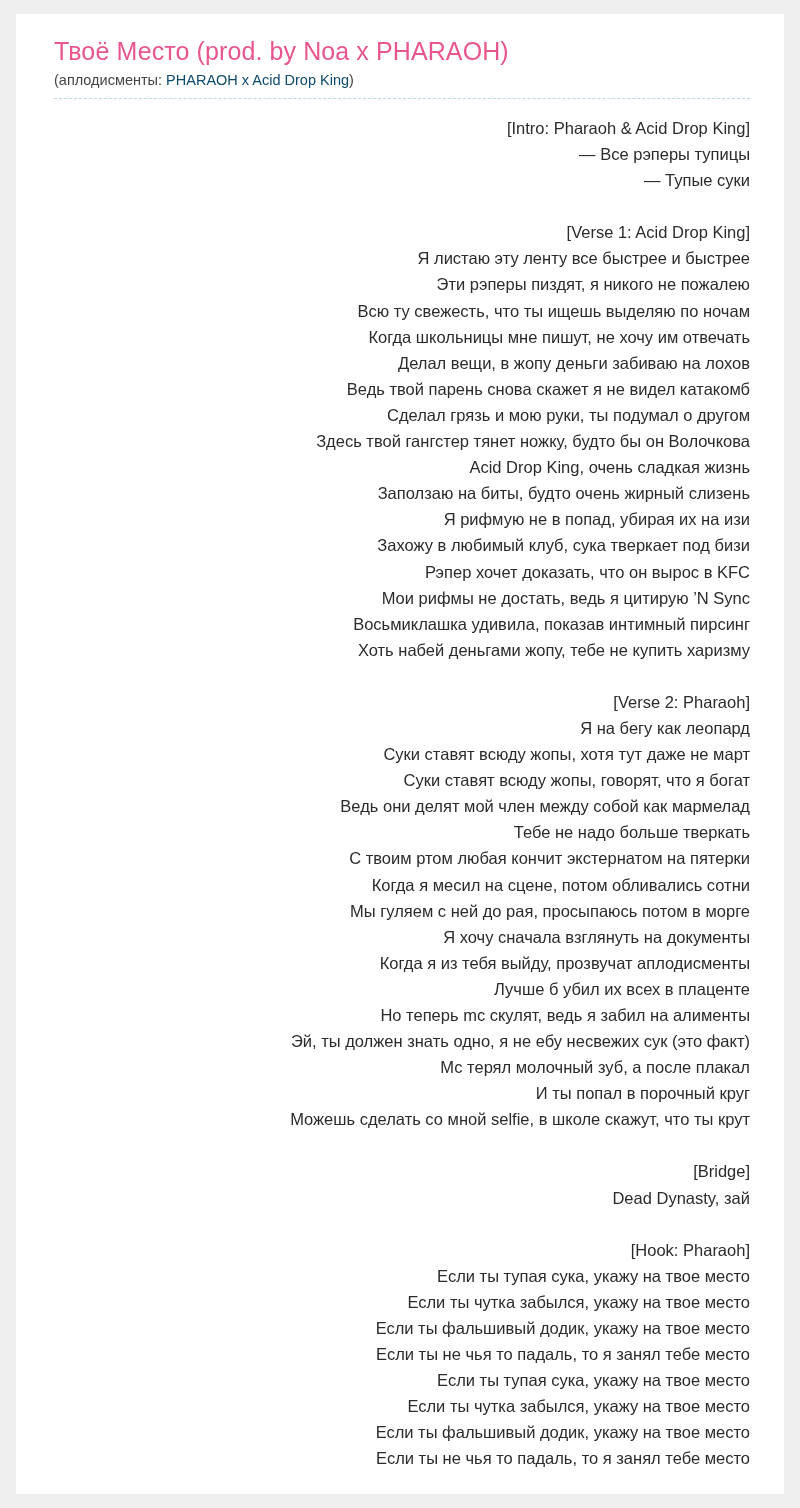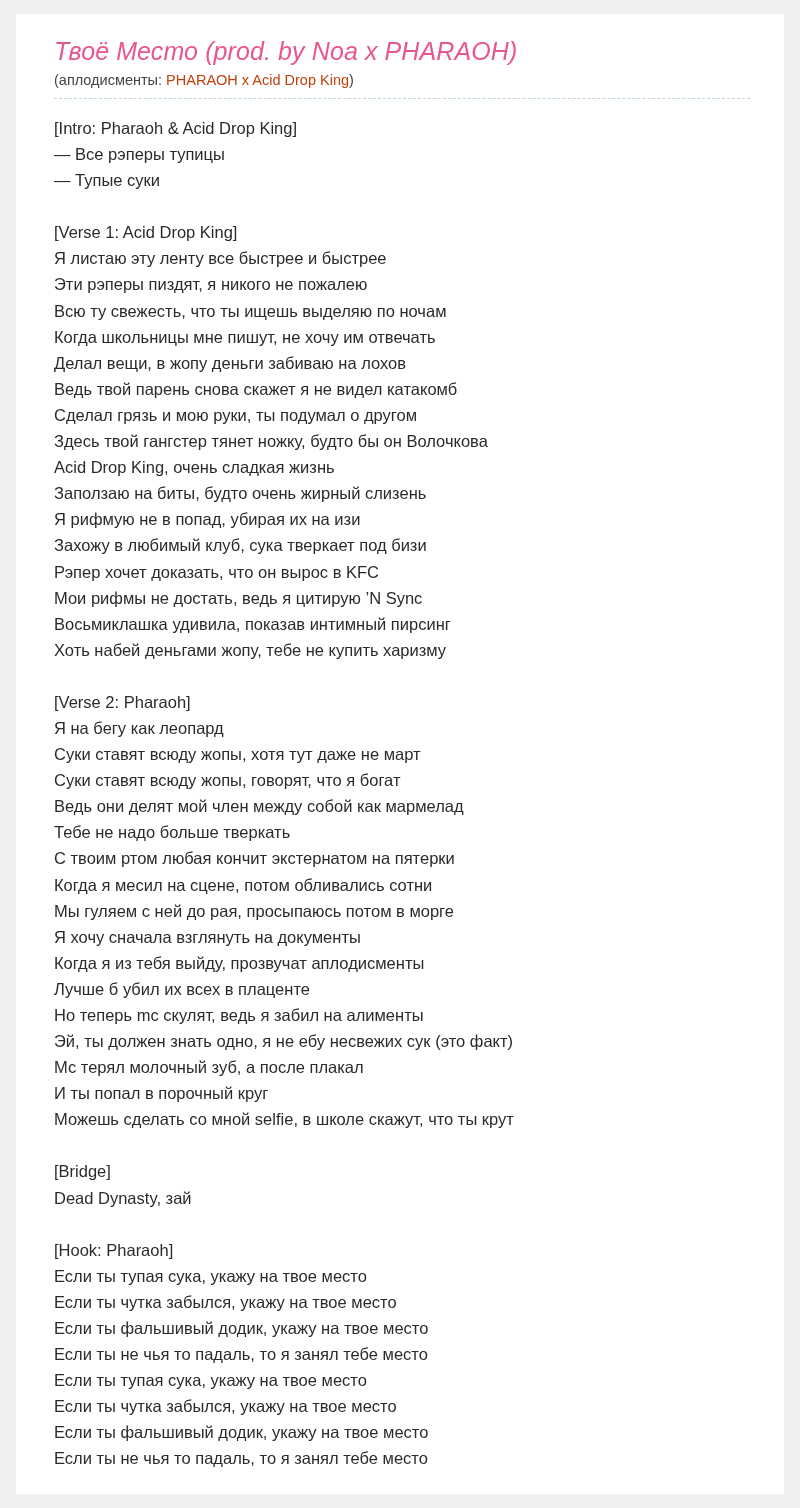--- a/index.html
+++ b/index.html
@@ -30,40 +30,40 @@
     padding: 22px 34px 20px 38px;
     overflow: hidden;
   }
   .song-title {
     color: #e8568f;
     font-size: 25px;
     line-height: 30px;
     font-weight: normal;
     margin: 0 0 6px 0;
     letter-spacing: 0.1px;
-    font-style: italic;
   }
   .artist-line {
     font-size: 14.5px;
     color: #444444;
     padding-bottom: 10px;
     border-bottom: 1px dashed #bcd6e8;
     margin-bottom: 0;
   }
   .artist-link {
-    color: #c2410c;
+    color: #0c4a6e;
     text-decoration: none;
   }
   .lyrics {
     margin-top: 16px;
     font-size: 16.5px;
     line-height: 26.1px;
     color: #2b2b2b;
     white-space: pre-wrap;
     word-wrap: break-word;
+    text-align: right;
   }
   .lyrics .blank {
     display: block;
     height: 26px;
   }
   .line {
     display: block;
     min-height: 26px;
   }
 </style>

